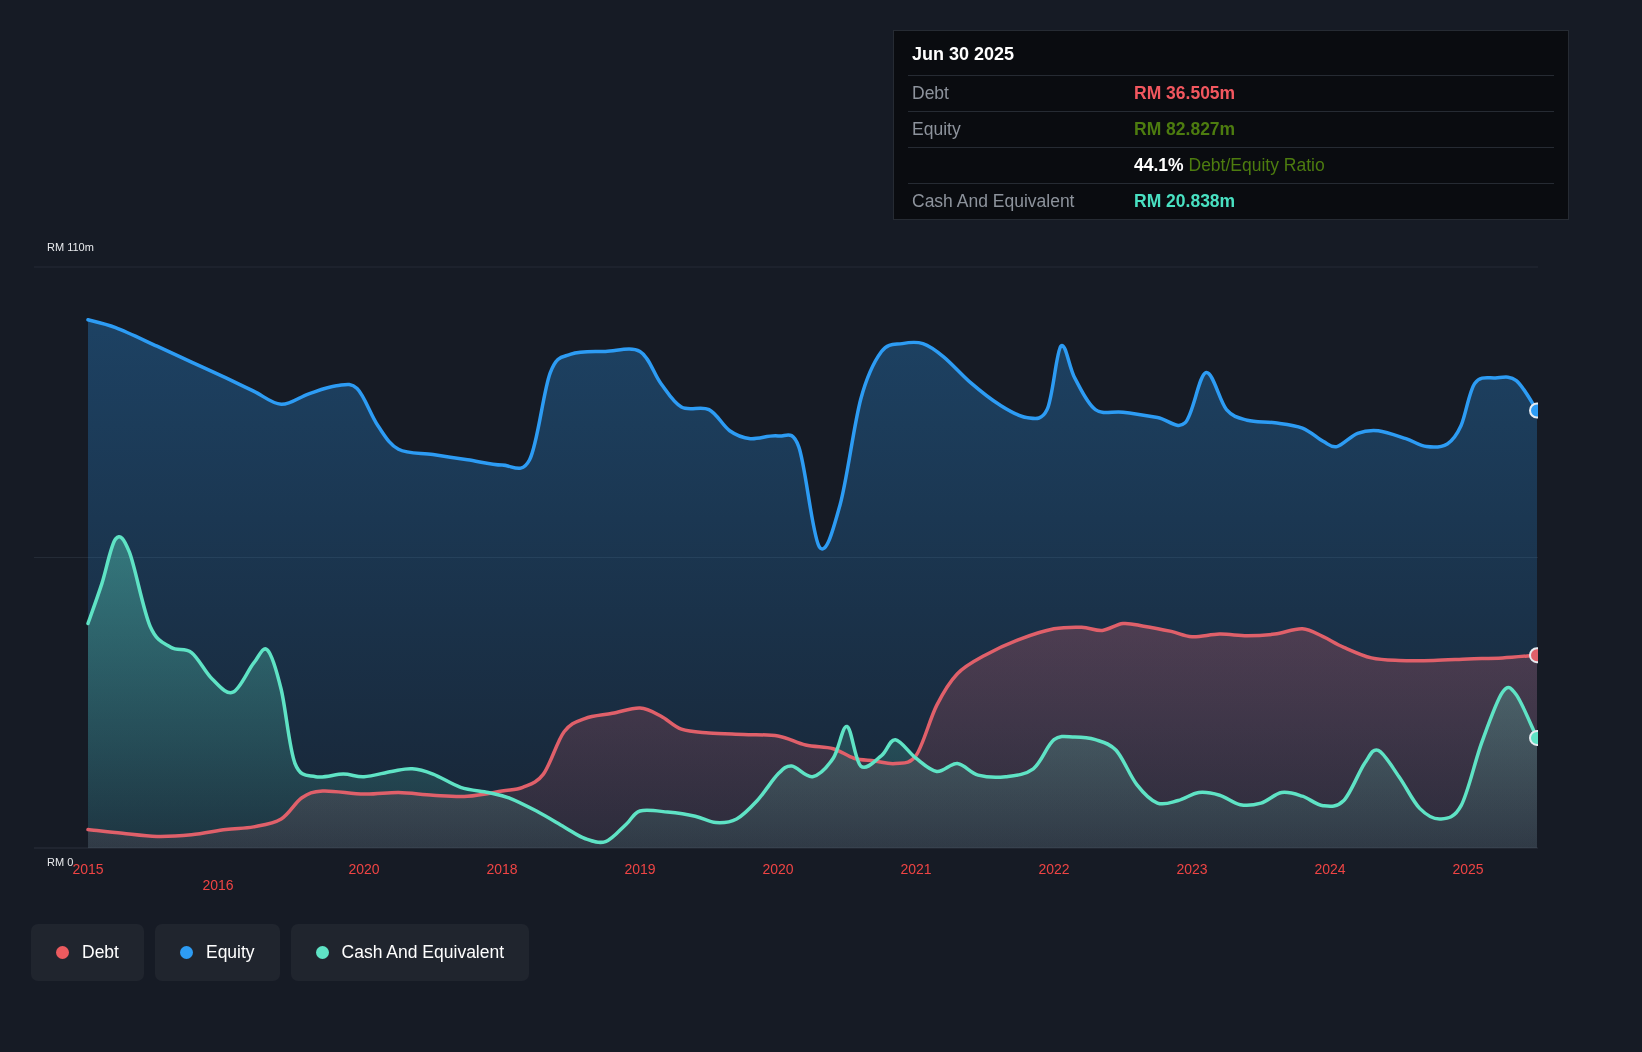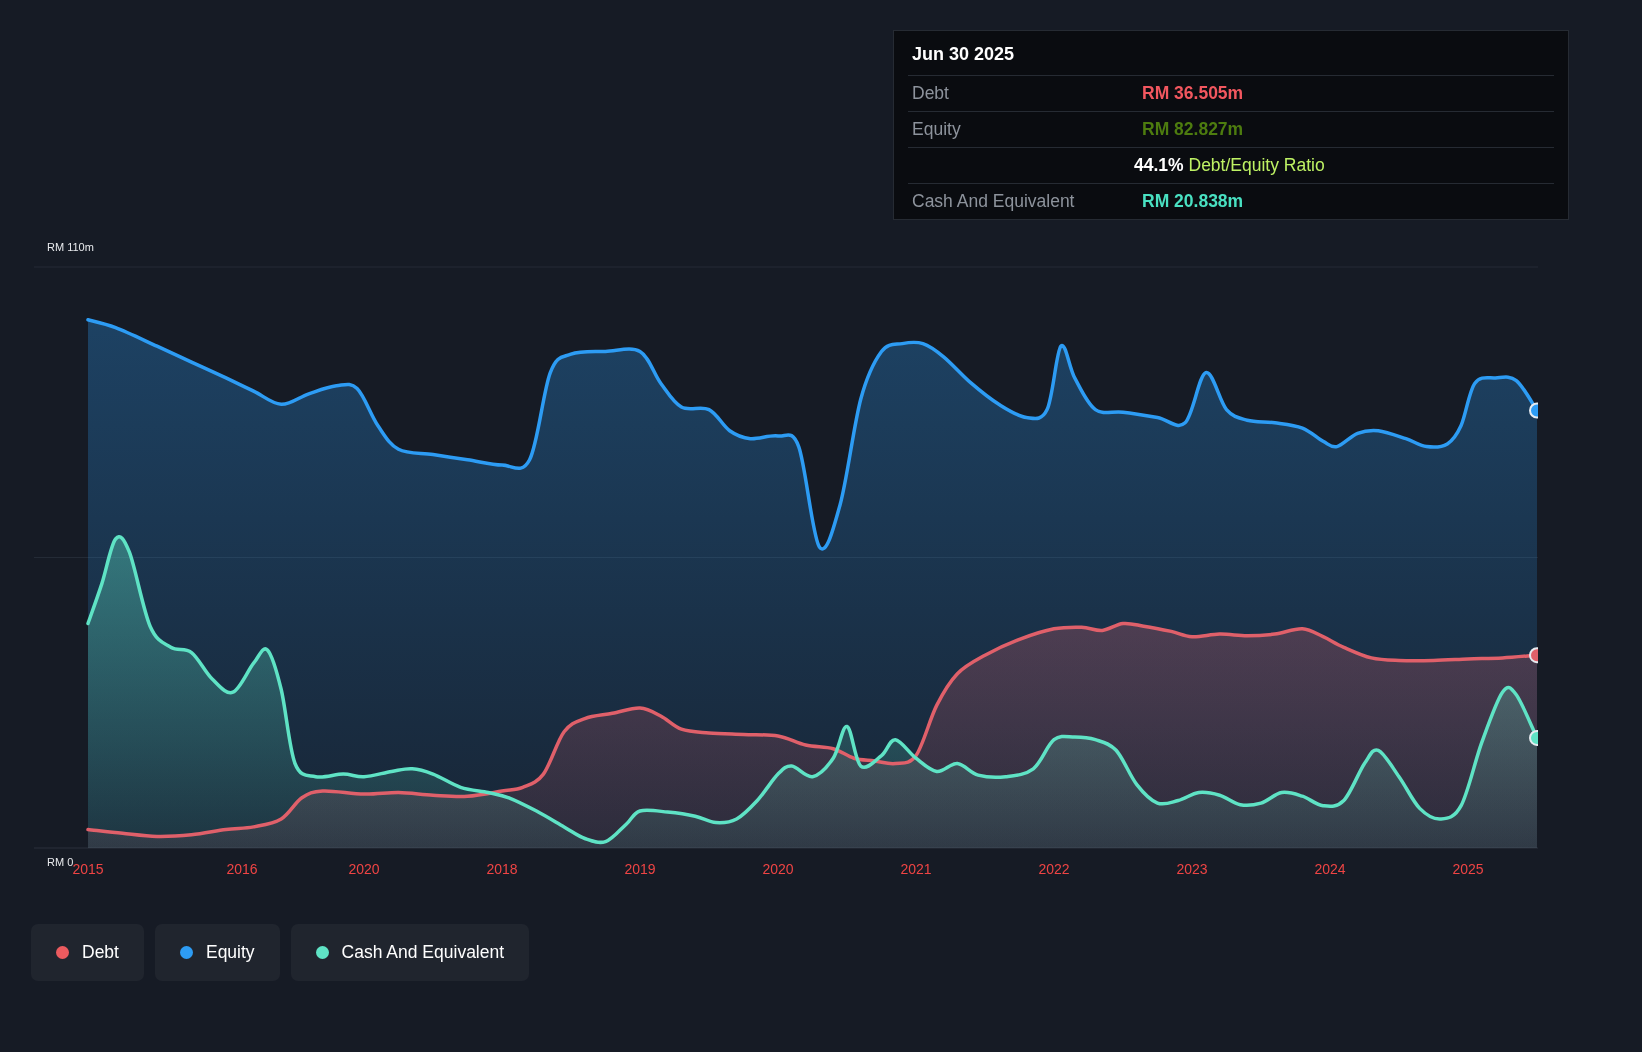--- a/index.html
+++ b/index.html
@@ -24,22 +24,22 @@
     color:#ef4444;font-size:14px;font-weight:400;
   }
   .tooltip{
     position:absolute;left:893px;top:30px;width:676px;
     background:#0a0c10;border:1px solid #262b33;
     box-sizing:border-box;padding:0 14px;z-index:5;
   }
   .tt-title{color:#ffffff;font-weight:700;font-size:18px;padding:13px 4px 10px;}
   .tt-row{display:flex;align-items:baseline;border-top:1px solid #262b33;padding:7px 4px;font-size:17.5px;}
   .tt-label{color:#8d939c;width:222px;flex:none;font-weight:400;}
-  .tt-value{font-weight:700;margin-left:8px;}
-  .tt-ratio-rest{color:#bef264;font-weight:400;margin-top:24px;}
+  .tt-value{font-weight:700;}
+  .tt-ratio-rest{color:#4d7c0f;font-weight:400;margin-top:24px;}
   .legend{position:absolute;left:31px;top:924px;display:flex;gap:11px;}
   .legend-item{
     background:#20252e;border-radius:7px;height:57px;
     display:flex;align-items:center;padding:0 25px;gap:13px;cursor:pointer;
   }
   .legend-dot{width:13px;height:13px;border-radius:50%;flex:none;}
   .legend-label{color:#ffffff;font-size:17.5px;}
 </style>
 </head>
 <body>
@@ -75,21 +75,21 @@
       <circle cx="1537" cy="410.52284545454546" r="7" fill="#2d9cf4" stroke="#e6ebf0" stroke-width="2"></circle>
       <circle cx="1537" cy="655.1872272727273" r="7" fill="#e0606a" stroke="#e6ebf0" stroke-width="2"></circle>
       <circle cx="1537" cy="737.9374727272727" r="7" fill="#5fe3c5" stroke="#e6ebf0" stroke-width="2"></circle>
     </g>
   </svg>
 
 <div class="y-label top">RM 110m</div>
 <div class="y-label bottom">RM 0</div>
 <div class="x-ticks" id="x-ticks">
     <span class="x-tick" style="left: 88px;">2015</span>
-    <span class="x-tick" style="left: 242px;">2016</span>
+    <span class="x-tick" style="left: 218px; margin-top: 16px;">2016</span>
     <span class="x-tick" style="left: 364px;">2020</span>
     <span class="x-tick" style="left: 502px;">2018</span>
     <span class="x-tick" style="left: 640px;">2019</span>
     <span class="x-tick" style="left: 778px;">2020</span>
     <span class="x-tick" style="left: 916px;">2021</span>
     <span class="x-tick" style="left: 1054px;">2022</span>
     <span class="x-tick" style="left: 1192px;">2023</span>
     <span class="x-tick" style="left: 1330px;">2024</span>
     <span class="x-tick" style="left: 1468px;">2025</span>
   </div>

